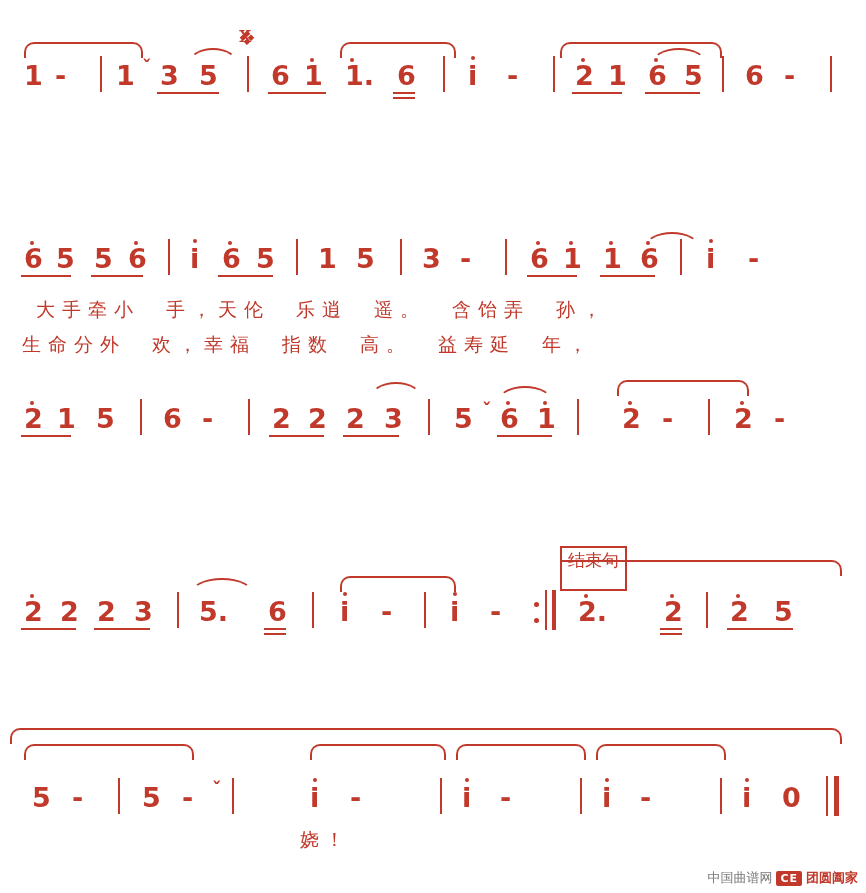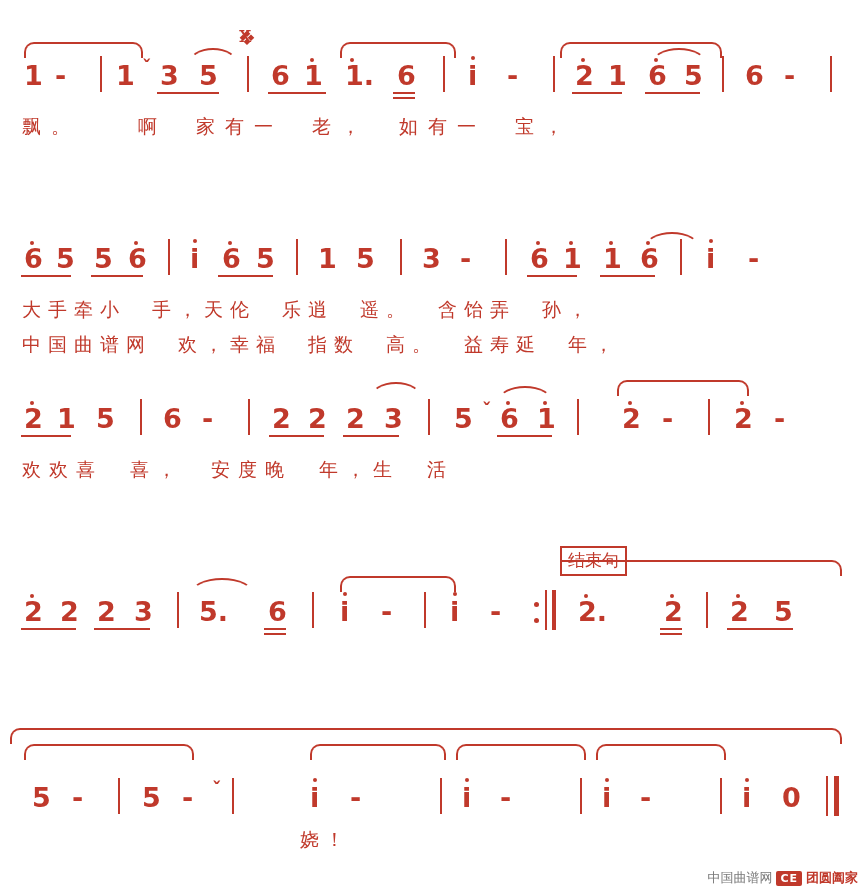--- a/index.html
+++ b/index.html
@@ -63,21 +63,21 @@
     font-size:19px;
     color:#c0392b;
     font-family:"DejaVu Sans","Liberation Sans",sans-serif;
     white-space:pre;
     line-height:1;
   }
   
   .labelbox{
     position:absolute;
     border:2px solid #c0392b;
-    padding:1px 6px 2px 6px;
+    padding:1px 6px 17px 6px;
     font-size:17px;
     color:#c0392b;
     background:#fff;
     font-family:"DejaVu Sans","Liberation Sans",sans-serif;
   }
   
   .segno{
     position:absolute;
     font-size:22px;
     color:#c0392b;
@@ -152,21 +152,20 @@
     <div class="beam" style="left:572px;top:92px;width:50px;"></div>
     <div class="glyph" style="left:648px;top:62px;">6</div>
     <div class="odot" style="left:654px;top:58px;"></div>
     <div class="glyph" style="left:684px;top:62px;">5</div>
     <div class="beam" style="left:645px;top:92px;width:55px;"></div>
     <div class="bar" style="left:722px;top:56px;height:36px;"></div>
     <div class="glyph" style="left:745px;top:62px;">6</div>
     <div class="glyph" style="left:784px;top:62px;">-</div>
     <div class="bar" style="left:830px;top:56px;height:36px;"></div>
 
-    <div class="lyric" style="left:22px;top:117px;letter-spacing:10px;">飘。　　啊　家有一　老，　如有一　宝，</div>
   </div>
 
   <div class="abs" style="left:0;top:190px;width:866px;height:180px;">
 
     <div class="slur" style="left:644px;top:42px;width:52px;"></div>
 
     <div class="glyph" style="left:24px;top:55px;">6</div>
     <div class="odot" style="left:30px;top:51px;"></div>
     <div class="glyph" style="left:56px;top:55px;">5</div>
     <div class="beam" style="left:21px;top:85px;width:50px;"></div>
@@ -196,22 +195,22 @@
     <div class="glyph" style="left:603px;top:55px;">1</div>
     <div class="odot" style="left:609px;top:51px;"></div>
     <div class="glyph" style="left:640px;top:55px;">6</div>
     <div class="odot" style="left:646px;top:51px;"></div>
     <div class="beam" style="left:600px;top:85px;width:55px;"></div>
     <div class="bar" style="left:680px;top:49px;height:36px;"></div>
     <div class="glyph" style="left:706px;top:55px;">i</div>
     <div class="odot" style="left:709px;top:49px;"></div>
     <div class="glyph" style="left:748px;top:55px;">-</div>
 
-    <div class="lyric" style="left:22px;top:110px;letter-spacing:7px;">大手牵小　手，天伦　乐逍　遥。　含饴弄　孙，</div>
-    <div class="lyric" style="left:22px;top:145px;letter-spacing:7px;">中国曲谱网　欢，幸福　指数　高。　益寿延　年，</div>
+    <div class="lyric" style="left:36px;top:110px;letter-spacing:7px;">大手牵小　手，天伦　乐逍　遥。　含饴弄　孙，</div>
+    <div class="lyric" style="left:22px;top:145px;letter-spacing:7px;">生命分外　欢，幸福　指数　高。　益寿延　年，</div>
   </div>
 
   <div class="abs" style="left:0;top:360px;width:866px;height:180px;">
 
     <div class="slur" style="left:370px;top:22px;width:48px;"></div>
     <div class="bracket" style="left:617px;top:20px;width:128px;height:14px;border-radius:10px 10px 0 0;"></div>
     <div class="slur" style="left:497px;top:26px;width:52px;"></div>
 
     <div class="glyph" style="left:24px;top:45px;">2</div>
     <div class="odot" style="left:30px;top:41px;"></div>
@@ -238,21 +237,20 @@
     <div class="beam" style="left:497px;top:75px;width:55px;"></div>
     <div class="bar" style="left:577px;top:39px;height:36px;"></div>
     <div class="glyph" style="left:622px;top:45px;">2</div>
     <div class="odot" style="left:628px;top:41px;"></div>
     <div class="glyph" style="left:662px;top:45px;">-</div>
     <div class="bar" style="left:708px;top:39px;height:36px;"></div>
     <div class="glyph" style="left:734px;top:45px;">2</div>
     <div class="odot" style="left:740px;top:41px;"></div>
     <div class="glyph" style="left:774px;top:45px;">-</div>
 
-    <div class="lyric" style="left:22px;top:100px;letter-spacing:8px;">欢欢喜　喜，　安度晚　年，生　活</div>
   </div>
 
   <div class="abs" style="left:0;top:540px;width:866px;height:180px;">
 
     <div class="labelbox" style="left:560px;top:6px;">结束句</div>
     <div class="bracket" style="left:560px;top:20px;width:280px;height:14px;border-radius:0 10px 0 0;border-left:none;"></div>
     <div class="bracket" style="left:340px;top:36px;width:112px;height:14px;border-radius:10px 10px 0 0;"></div>
     <div class="slur" style="left:190px;top:38px;width:60px;"></div>
 
     <div class="glyph" style="left:24px;top:58px;">2</div>

